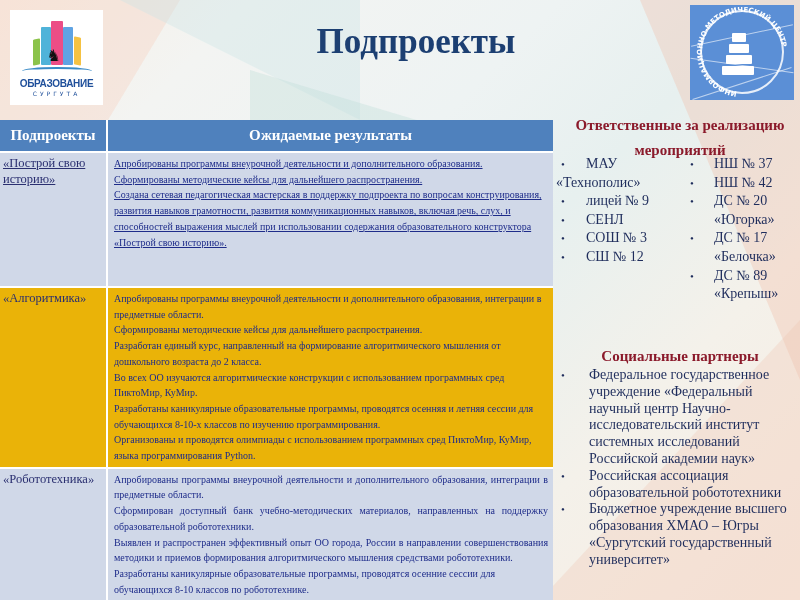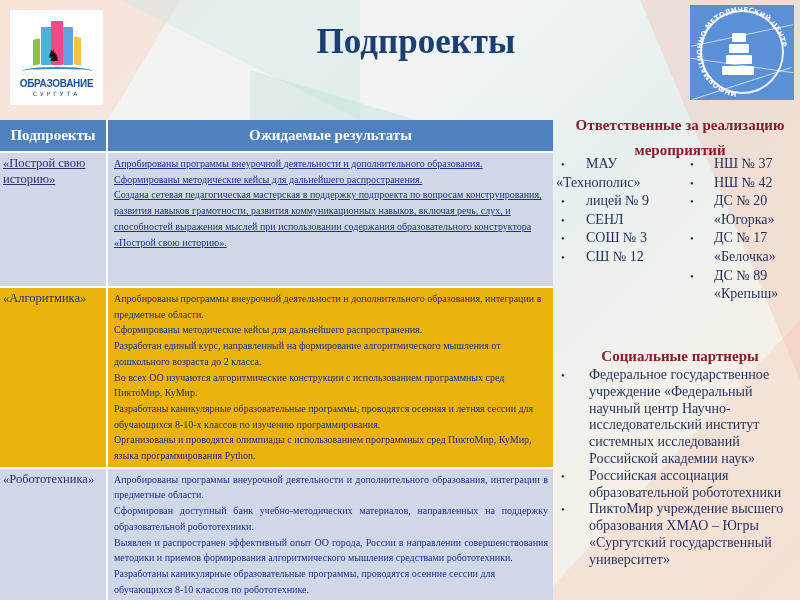--- a/index.html
+++ b/index.html
@@ -200,14 +200,14 @@
   <div class="item"><span class="bullet">•</span><span>НШ № 42</span></div>
   <div class="item"><span class="bullet">•</span><span>ДС № 20 «Югорка»</span></div>
   <div class="item"><span class="bullet">•</span><span>ДС № 17 «Белочка»</span></div>
   <div class="item"><span class="bullet">•</span><span>ДС № 89 «Крепыш»</span></div>
 </div>
 
 <div class="partners-title">Социальные партнеры</div>
 <div class="partners">
   <div class="item"><span class="bullet">•</span><span>Федеральное государственное учреждение «Федеральный научный центр Научно-исследовательский институт системных исследований Российской академии наук»</span></div>
   <div class="item"><span class="bullet">•</span><span>Российская ассоциация образовательной робототехники</span></div>
-  <div class="item"><span class="bullet">•</span><span>ПиктоМир учреждение высшего образования ХМАО – Югры «Сургутский государственный университет»</span></div>
+  <div class="item"><span class="bullet">•</span><span>Бюджетное учреждение высшего образования ХМАО – Югры «Сургутский государственный университет»</span></div>
 </div>
 
 </body></html>

